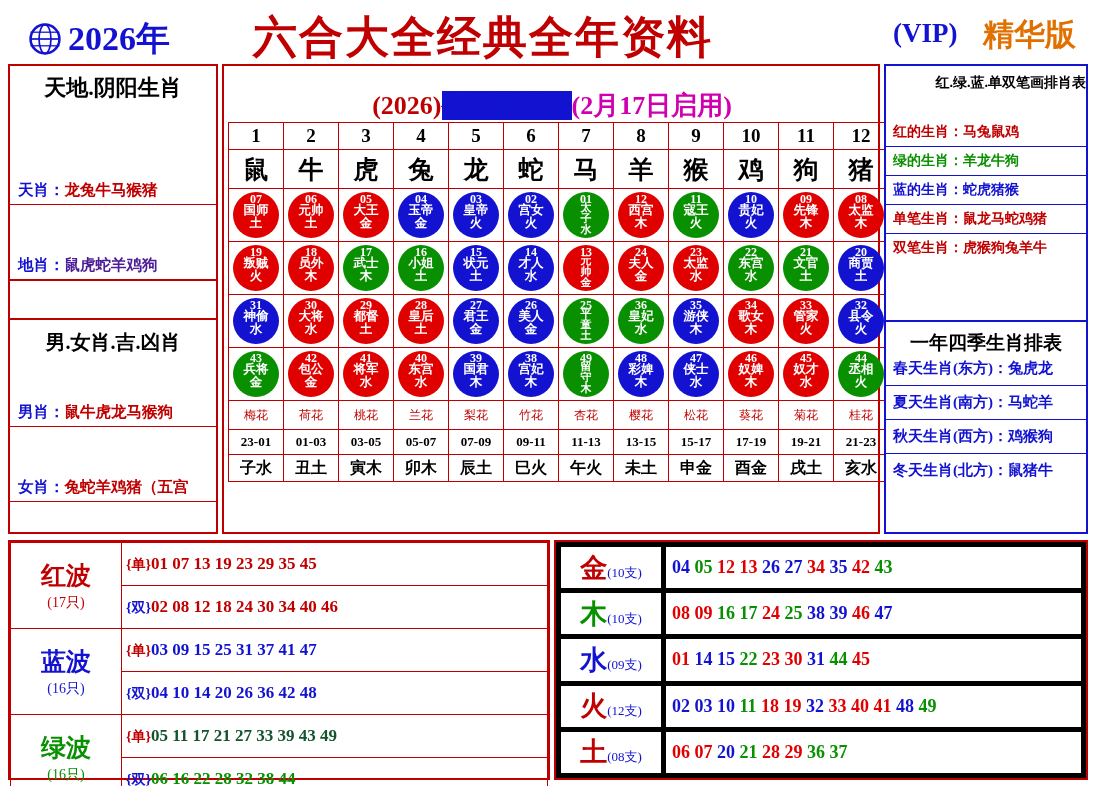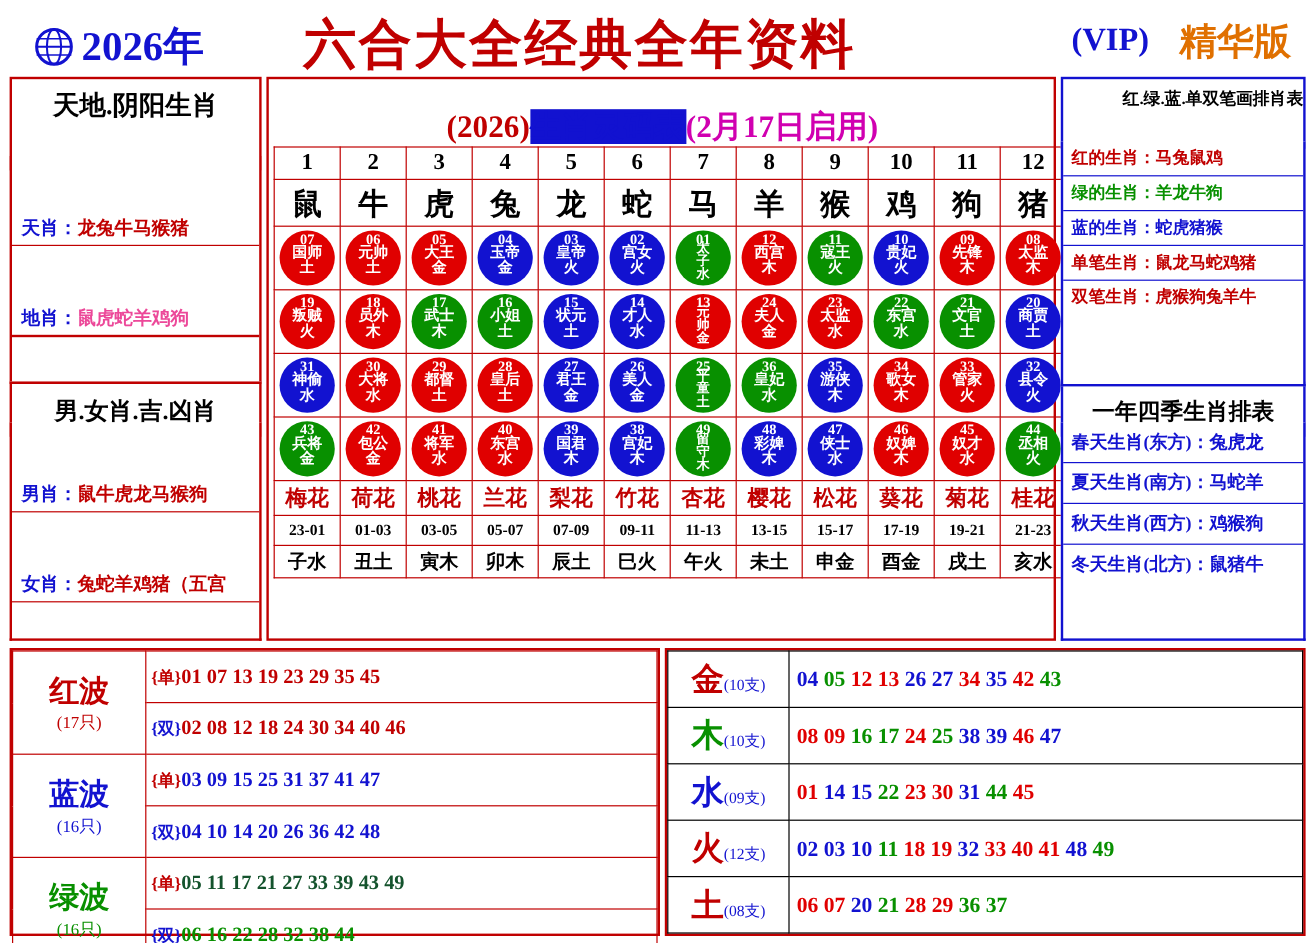--- a/index.html
+++ b/index.html
@@ -35,21 +35,21 @@
   .c-title{position:absolute;left:232px;top:88px;width:640px;text-align:center;font-size:26px;font-weight:bold;font-family:"Liberation Serif",serif;}
   .c-title .a{color:#c00000;}
   .c-title .b{color:#1212d0;}
   .c-title .c{color:#d000b0;margin-top:36px;}
 
   table.grid{position:absolute;left:228px;top:122px;border-collapse:collapse;}
   table.grid td{border:1px solid #c00000;text-align:center;font-family:"Liberation Serif",serif;}
   td.num{width:52px;height:24px;font-size:19px;font-weight:bold;color:#000;}
   td.zod{height:36px;font-size:25px;font-weight:bold;color:#000;}
   td.ball{height:52px;padding:0;}
-  td.flw{height:26px;font-size:18px;font-weight:bold;color:#c00000;}
+  td.flw{height:26px;font-size:12px;font-weight:normal;color:#c00000;}
   td.rng{height:22px;font-size:13px;font-weight:bold;color:#000;}
   td.btm{height:24px;font-size:16px;font-weight:bold;color:#000;}
 
   .ball{width:46px;height:46px;border-radius:50%;margin:2px auto;position:relative;color:#fff;}
   .ball .bn{position:absolute;top:1px;left:0;width:100%;text-align:center;font-size:12px;font-weight:bold;line-height:12px;}
   .ball .bt{position:absolute;top:12px;left:0;width:100%;text-align:center;font-size:12.5px;font-weight:bold;line-height:12px;}
   .ball .be{position:absolute;top:25px;left:0;width:100%;text-align:center;font-size:12.5px;font-weight:bold;line-height:12px;}
   .ball .bt2{position:absolute;top:10px;left:0;width:100%;text-align:center;font-size:11px;font-weight:bold;line-height:11px;}
   .ball .be2{position:absolute;top:21px;left:0;width:100%;text-align:center;font-size:11px;font-weight:bold;line-height:11px;}
   .ball .be3{position:absolute;top:32px;left:0;width:100%;text-align:center;font-size:11px;font-weight:bold;line-height:11px;}
@@ -74,21 +74,21 @@
   td.wname{width:108px;text-align:center;vertical-align:middle;}
   td.wname .n{font-size:25px;font-weight:bold;display:block;}
   td.wname .c{font-size:14px;display:block;margin-top:2px;}
   td.wnums{padding-left:4px;font-size:17px;font-weight:bold;height:40px;white-space:nowrap;}
   .tag{color:#c00000;font-size:14px;}
   .tagb{color:#1212d0;font-size:14px;}
 
   
   #br{left:554px;top:540px;width:534px;height:240px;}
   table.elem{width:100%;height:100%;border-collapse:collapse;}
-  table.elem td{border:1px solid #000000;font-family:"Liberation Serif",serif;}
+  table.elem td{border:5px solid #000000;font-family:"Liberation Serif",serif;}
   td.ename{width:98px;text-align:center;vertical-align:middle;white-space:nowrap;}
   td.ename .n{font-size:27px;font-weight:bold;}
   td.ename .c{font-size:13px;color:#1212d0;}
   td.enums{padding-left:6px;font-size:18px;font-weight:bold;white-space:nowrap;}
   .cr{color:#e00000;}.cb{color:#1212d0;}.cg{color:#089000;}
 </style>
 </head>
 <body>
 
 <div id="page">
@@ -107,21 +107,21 @@
     <div class="hdr-jh">精华版</div>
   </div>
 
   <div class="box" id="left1">
     <div class="ttl t">天地.阴阳生肖</div>
   </div>
   <div class="box" id="left2">
     <div id="left-rows-1">
         <div class="lrow"><span class="k">天肖：</span><span class="v" style="color:#c00000">龙兔牛马猴猪</span></div>
         <div class="sep"></div>
-        <div class="lrow"><span class="k">地肖：</span><span class="v" style="color:#ec4899">鼠虎蛇羊鸡狗</span></div>
+        <div class="lrow"><span class="k">地肖：</span><span class="v" style="color:#4c1d95">鼠虎蛇羊鸡狗</span></div>
         <div class="sep"></div>
         <div class="sep"></div>
         <div class="lrow"><span class="k">阳肖：</span><span class="v" style="color:#c00000">牛虎兔羊猴鸡</span></div>
       </div>
   </div>
 
   <div class="box" id="left3">
     <div class="ttl t" style="font-size:20px;padding-top:9px;">男.女肖.吉.凶肖</div>
   </div>
   <div class="box" id="left4">

